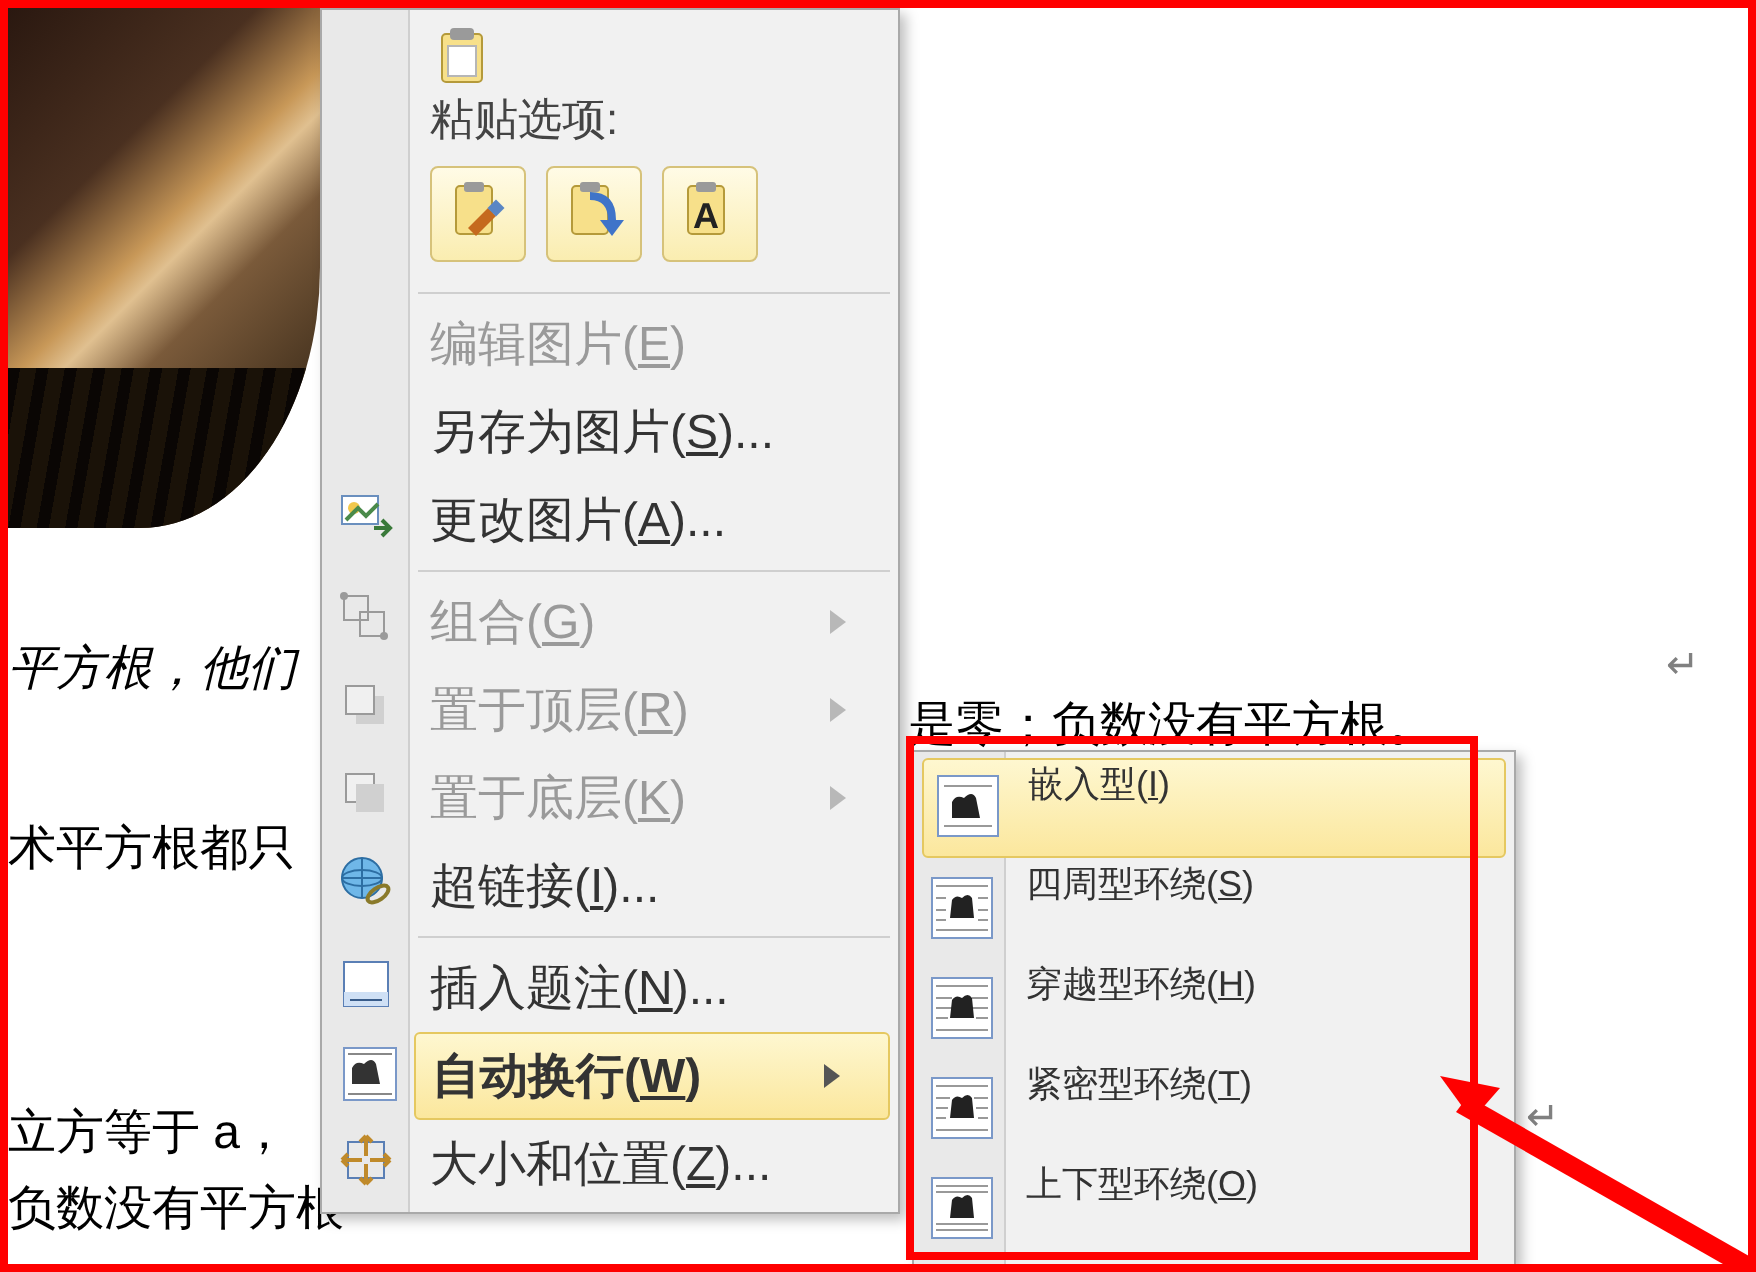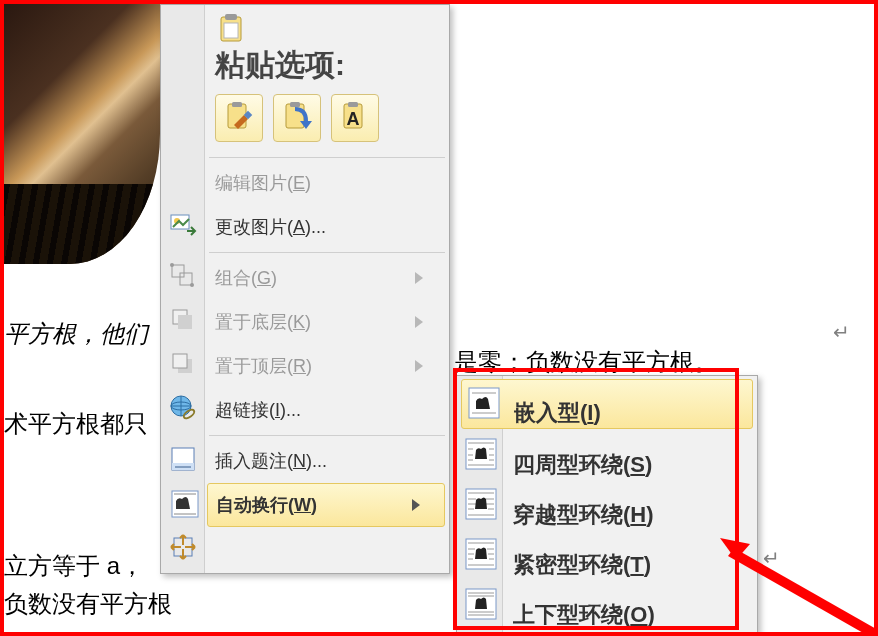--- a/index.html
+++ b/index.html
@@ -74,30 +74,30 @@
     border-radius:3px;
     margin:0 2px 0 44px;
     padding-left:8px;
     font-weight:bold;
   }
   .menu-item .mi-icon {
     position:absolute; left:6px; top:50%; transform:translateY(-50%);
     width:32px; height:32px;
   }
   .menu-item.highlight .mi-icon{ left:-38px; }
-  .menu-item .mi-label { flex:1; white-space:nowrap; font-size:18px;}
+  .menu-item .mi-label { flex:1; white-space:nowrap; font-size:24px;}
   .menu-item .arrow {
     width:0;height:0;border-top:6px solid transparent;border-bottom:6px solid transparent;
     border-left:8px solid #555;
   }
   .menu-item.disabled .arrow{ border-left-color:#b8b8b8;}
   .menu-sep{ height:1px; background:#cfcfcf; margin:3px 2px 3px 46px;}
 
   .section-header{
-    position:relative; padding:6px 8px 4px 52px; font-size:30px; font-weight:bold; color:#444;
+    position:relative; padding:6px 8px 4px 52px; font-size:22px; font-weight:normal; color:#444;
   }
   .paste-row{position:relative; padding:4px 0 12px 52px; display:flex; gap:10px;}
   .paste-btn{
     width:48px;height:48px;border:1px solid #d6c27a; border-radius:4px;
     background:linear-gradient(#fffbe6,#faedb0);
     display:flex;align-items:center;justify-content:center;
   }
 
   
   .submenu{
@@ -105,22 +105,22 @@
     left:456px; top:375px;
     width:302px;
     background:#f1f1f1;
     border:1px solid #a9a9a9;
     box-shadow:3px 3px 6px rgba(0,0,0,0.25);
     padding:2px;
     z-index:60;
   }
   .submenu .icon-col{width:46px;}
   .sub-item{
-    position:relative; display:flex;align-items:flex-end;height:50px;
-    padding-left:54px;color:#333;font-size:22px;font-weight:bold;
+    position:relative; display:flex;align-items:flex-start;height:50px;
+    padding-left:54px;color:#333;font-size:18px;
   }
   .sub-item.highlight{
     background:linear-gradient(#fef7d0,#fbe79d);
     border:1px solid #e5c860;border-radius:3px;
     margin:1px 2px 1px 2px; padding-left:52px;
   }
   .sub-item .si-icon{
     position:absolute;left:6px;top:50%;transform:translateY(-50%);
     width:34px;height:34px;
   }
@@ -200,20 +200,23 @@
           </svg>
       </span>
     </div>
   </div>
   <div class="menu-sep"></div>
 
   <div class="menu-item disabled">
     <span class="mi-label">编辑图片(<u>E</u>)</span>
   </div>
   <div class="menu-item">
+    <span class="mi-label">另存为图片(<u>S</u>)...</span>
+  </div>
+  <div class="menu-item">
     <span class="mi-icon">
       <svg class="ic" width="30" height="30">
           <rect x="2" y="4" width="18" height="14" fill="#fff" stroke="#6a8fbe"></rect>
           <circle cx="8" cy="10" r="3" fill="#f2c84c"></circle>
           <path d="M4 16 L10 10 L14 14 L20 8" stroke="#4a8a4a" fill="none" stroke-width="2"></path>
           <path d="M18 20 L26 20 M22 16 L26 20 L22 24" stroke="#3a7a3a" stroke-width="2" fill="none"></path>
         </svg>
     </span>
     <span class="mi-label">更改图片(<u>A</u>)...</span>
   </div>
@@ -227,35 +230,35 @@
           <circle cx="3" cy="3" r="2" fill="#9a9a9a"></circle>
           <circle cx="23" cy="23" r="2" fill="#9a9a9a"></circle>
         </svg>
     </span>
     <span class="mi-label">组合(<u>G</u>)</span>
     <span class="arrow"></span>
   </div>
   <div class="menu-item disabled">
     <span class="mi-icon">
       <svg class="ic" width="28" height="28">
+          <rect x="9" y="9" width="14" height="14" fill="#d0d0d0"></rect>
+          <rect x="4" y="4" width="14" height="14" fill="#f0f0f0" stroke="#9a9a9a"></rect>
+        </svg>
+    </span>
+    <span class="mi-label">置于顶层(<u>R</u>)</span>
+    <span class="arrow"></span>
+  </div>
+  <div class="menu-item disabled">
+    <span class="mi-icon">
+      <svg class="ic" width="28" height="28">
           <rect x="4" y="4" width="14" height="14" fill="#f0f0f0" stroke="#9a9a9a"></rect>
           <rect x="9" y="9" width="14" height="14" fill="#d0d0d0"></rect>
         </svg>
     </span>
     <span class="mi-label">置于底层(<u>K</u>)</span>
-    <span class="arrow"></span>
-  </div>
-  <div class="menu-item disabled">
-    <span class="mi-icon">
-      <svg class="ic" width="28" height="28">
-          <rect x="9" y="9" width="14" height="14" fill="#d0d0d0"></rect>
-          <rect x="4" y="4" width="14" height="14" fill="#f0f0f0" stroke="#9a9a9a"></rect>
-        </svg>
-    </span>
-    <span class="mi-label">置于顶层(<u>R</u>)</span>
     <span class="arrow"></span>
   </div>
   <div class="menu-item">
     <span class="mi-icon">
       <svg class="ic" width="28" height="28">
           <circle cx="12" cy="12" r="10" fill="#6fb7e8" stroke="#2d6ea3"></circle>
           <ellipse cx="12" cy="12" rx="10" ry="4" fill="none" stroke="#2d6ea3"></ellipse>
           <path d="M12 2 V22 M2 12 H22" stroke="#2d6ea3"></path>
           <ellipse cx="20" cy="20" rx="6" ry="3" transform="rotate(-35 20 20)" fill="none" stroke="#8a7a2a" stroke-width="2"></ellipse>
         </svg>
@@ -287,20 +290,21 @@
     <span class="arrow"></span>
   </div>
   <div class="menu-item">
     <span class="mi-icon">
       <svg class="ic" width="28" height="28">
           <rect x="5" y="5" width="18" height="18" fill="none" stroke="#5a7fb5"></rect>
           <path d="M2 14 H12 M14 2 V12 M16 14 H26 M14 16 V26" stroke="#c08a2a" stroke-width="2"></path>
           <path d="M2 14 l3 -3 M2 14 l3 3 M26 14 l-3 -3 M26 14 l-3 3 M14 2 l-3 3 M14 2 l3 3 M14 26 l-3 -3 M14 26 l3 -3" stroke="#c08a2a" stroke-width="2"></path>
         </svg>
     </span>
+    <span class="mi-label">大小和位置(<u>Z</u>)...</span>
   </div>
 </div>
 
 <div class="submenu">
   <div class="icon-col"></div>
 
   <div class="sub-item highlight">
     <span class="si-icon">
       <svg class="ic" width="32" height="32">
           <rect x="1" y="1" width="30" height="30" fill="#fff" stroke="#7a98c8"></rect>

